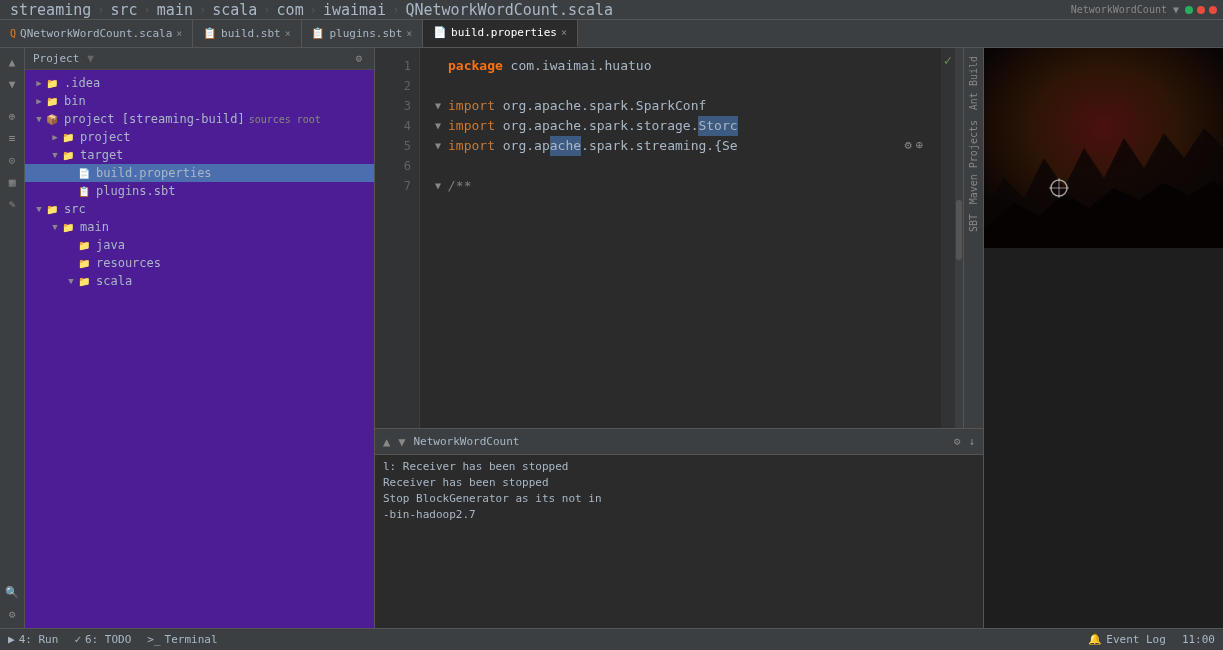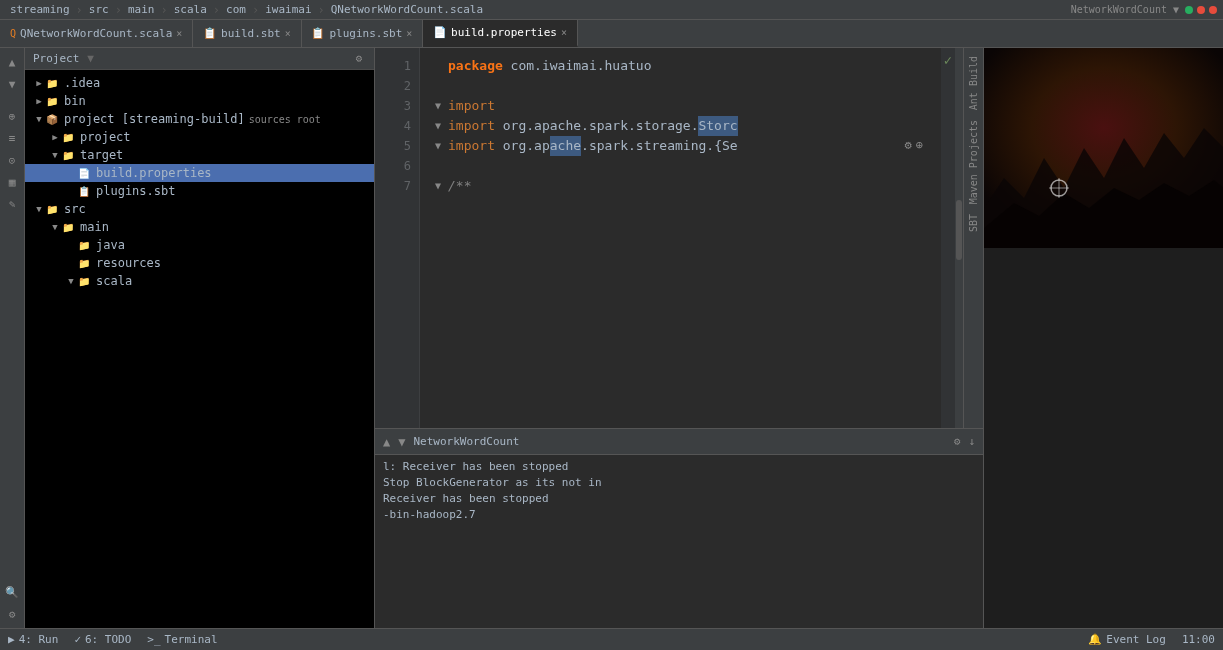--- a/index.html
+++ b/index.html
@@ -20,21 +20,21 @@
       display: flex;
       align-items: center;
       background: #3c3f41;
       height: 20px;
       padding: 0 4px;
       border-bottom: 1px solid #555;
       flex-shrink: 0;
     }
     .top-bar-item {
       color: #a9b7c6;
-      font-size: 11px;
+      font-size: 15px;
       padding: 0 6px;
       cursor: pointer;
     }
 
     
     .tab-bar {
       display: flex;
       align-items: stretch;
       background: #3c3f41;
       height: 28px;
@@ -70,21 +70,21 @@
     
     .main-layout {
       display: flex;
       flex: 1;
       overflow: hidden;
     }
 
     
     .sidebar {
       width: 350px;
-      background: #000000;
+      background: #4c1d95;
       border-right: 1px solid #555;
       flex-shrink: 0;
       display: flex;
       flex-direction: column;
       overflow: hidden;
     }
     .sidebar-header {
       display: flex;
       align-items: center;
       padding: 4px 8px;
@@ -511,21 +511,21 @@
           <span class="fold-marker"> </span>
           <span class="kw">package</span><span style="color:#a9b7c6"> com.iwaimai.huatuo</span>
         </div>
 
         <div class="code-line">
           <span class="fold-marker"> </span>
         </div>
 
         <div class="code-line">
           <span class="fold-marker">▼</span>
-          <span class="import-kw">import</span>
+          <span class="import-kw">import</span><span style="color:#a9b7c6"> org.apache.spark.SparkConf</span>
         </div>
 
         <div class="code-line">
           <span class="fold-marker">▼</span>
           <span class="import-kw">import</span><span style="color:#a9b7c6"> org.apache.spark.storage.</span><span style="background:#3d5a80;color:#a9b7c6">Storc</span>
         </div>
 
         <div class="code-line">
           <span class="fold-marker">▼</span>
           <span class="import-kw">import</span><span style="color:#a9b7c6"> org.ap</span><span style="background:#3d5a80;color:#a9b7c6">ache</span><span style="color:#a9b7c6">.spark.streaming.{Se</span>
@@ -568,22 +568,22 @@
         <span style="color:#888;cursor:pointer;">▲</span>
         <span style="color:#888;cursor:pointer;">▼</span>
         <span style="font-size:11px;color:#a9b7c6;">NetworkWordCount</span>
         <div style="flex:1"></div>
         <span style="color:#888;font-size:11px;cursor:pointer;">⚙</span>
         <span style="color:#888;font-size:11px;cursor:pointer;">↓</span>
       </div>
       <div class="console-content">
         <div class="console-line">l: Receiver has been stopped</div>
         <div class="console-line"></div>
+        <div class="console-line">Receiver has been stopped</div>
         <div class="console-line">Stop BlockGenerator as its not in</div>
-        <div class="console-line">Receiver has been stopped</div>
         <div class="console-line"></div>
         <div class="console-line">-bin-hadoop2.7</div>
       </div>
     </div>
 
   </div>
 
   <div class="right-panel">
     <div class="right-content">
 

